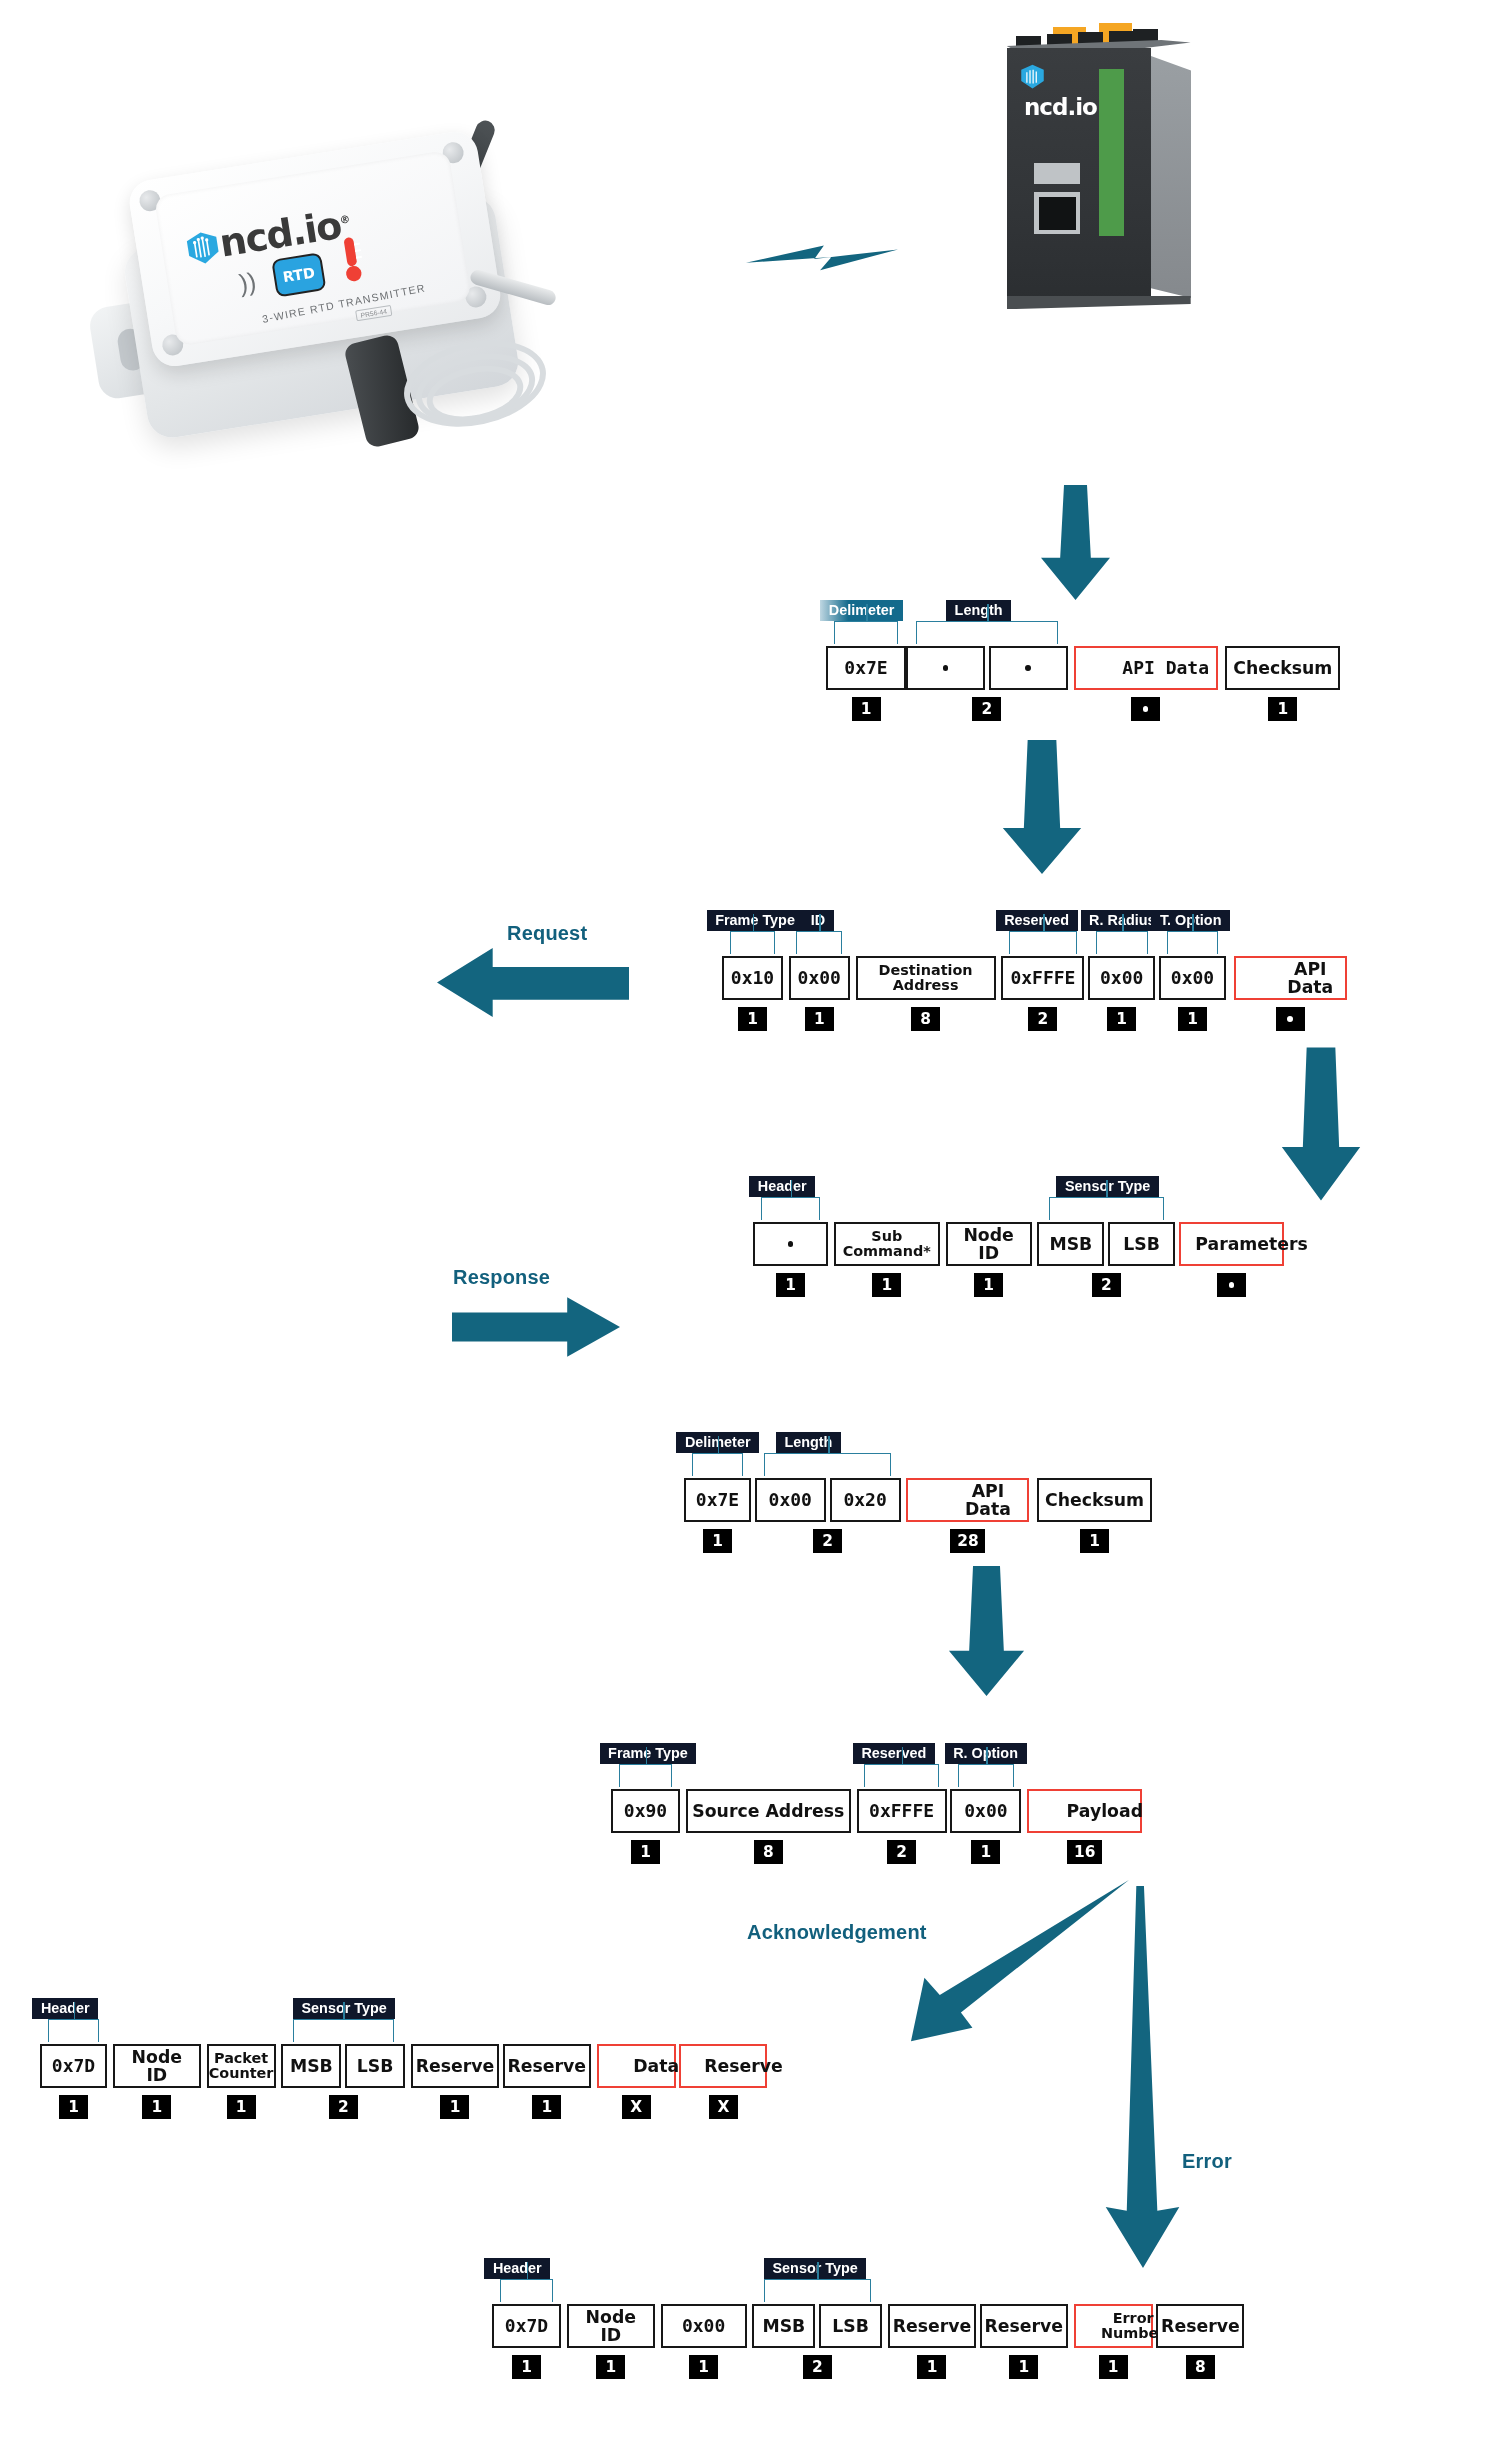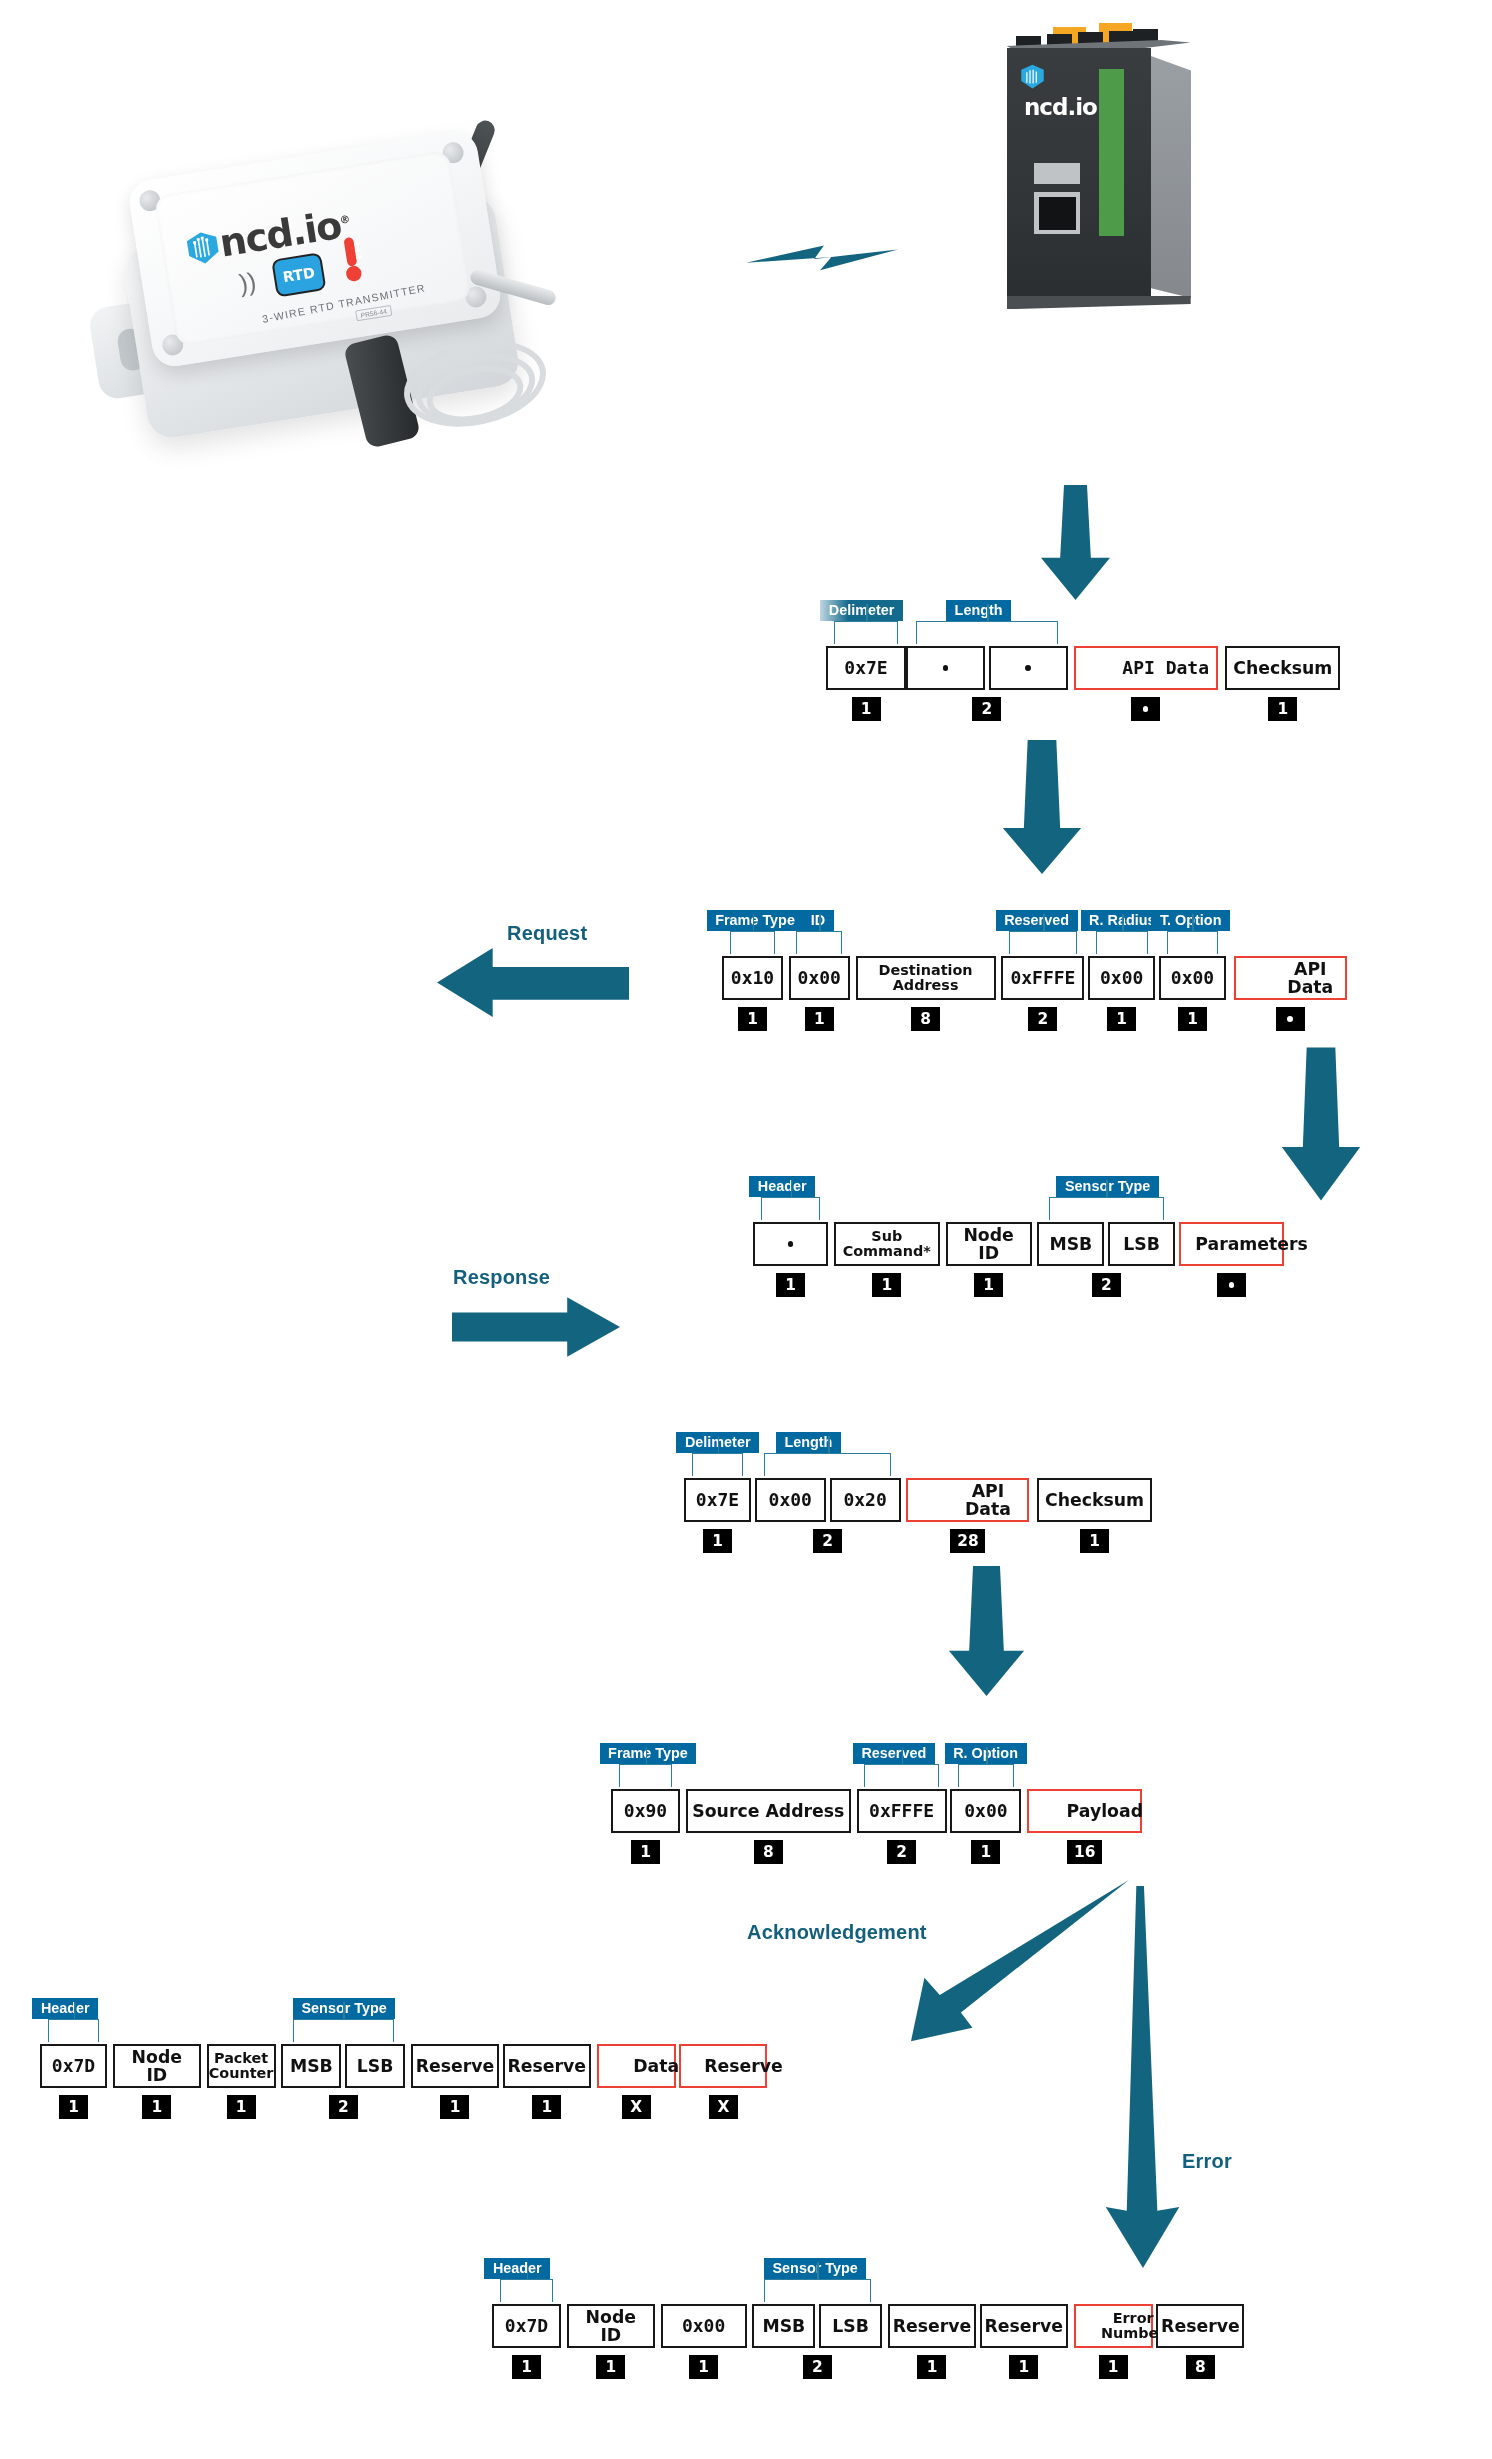--- a/index.html
+++ b/index.html
@@ -168,21 +168,21 @@
 
   
   .frame-row { position:absolute; display:flex; align-items:flex-end; }
 
   .field { position:relative; display:flex; flex-direction:column; align-items:center; }
 
   .tag {
     position:absolute;
     bottom:100%;
     margin-bottom:25px;
-    background:#0369a1;
+    background:#0f172a;
     color:#ffffff;
     font-size:14.4px;
     font-weight:600;
     padding:1.9px 8.6px 2.9px 8.6px;
     white-space:nowrap;
     font-family:"Liberation Sans", sans-serif;
   }
   .tag.fade { background: linear-gradient(90deg,#bfd7e2 0%, #136a8c 34%, #136a8c 100%); }
 
   .bracket {

